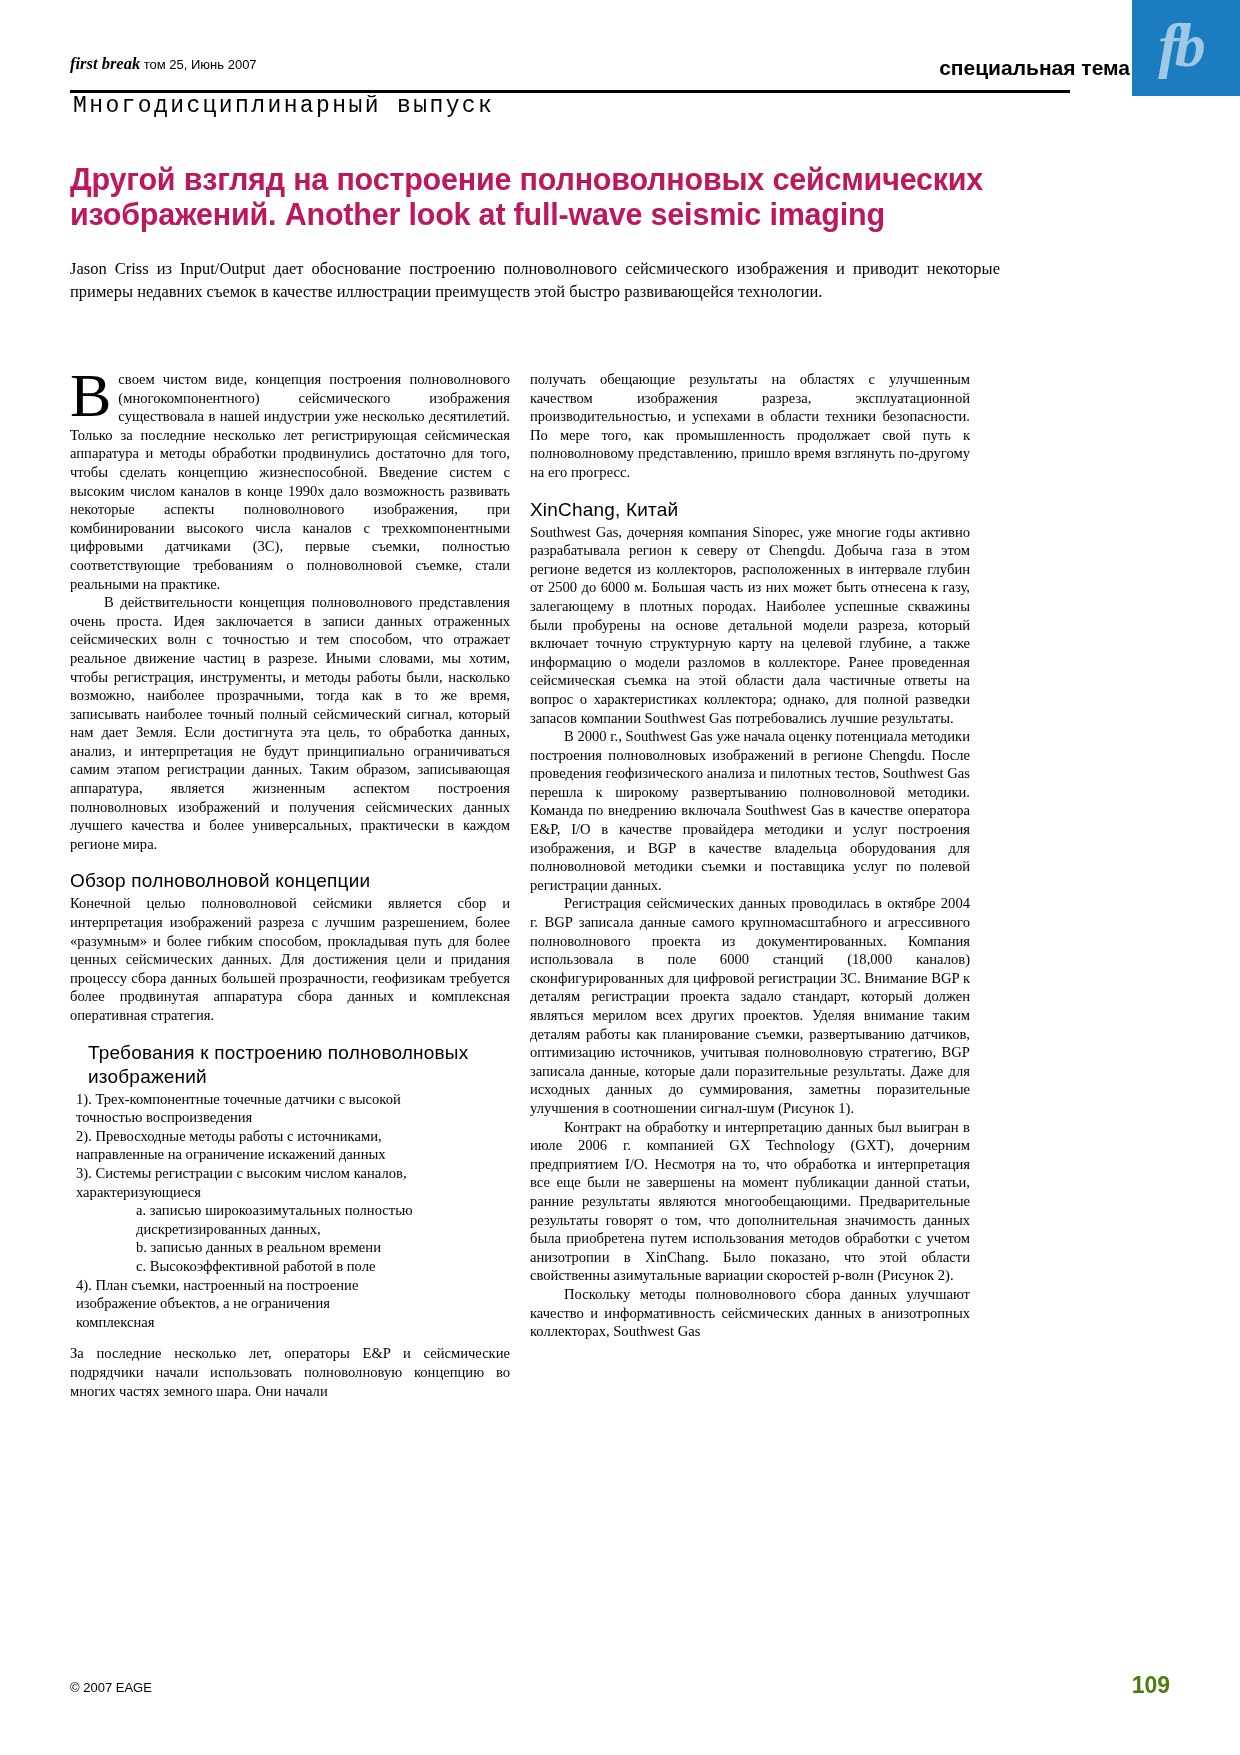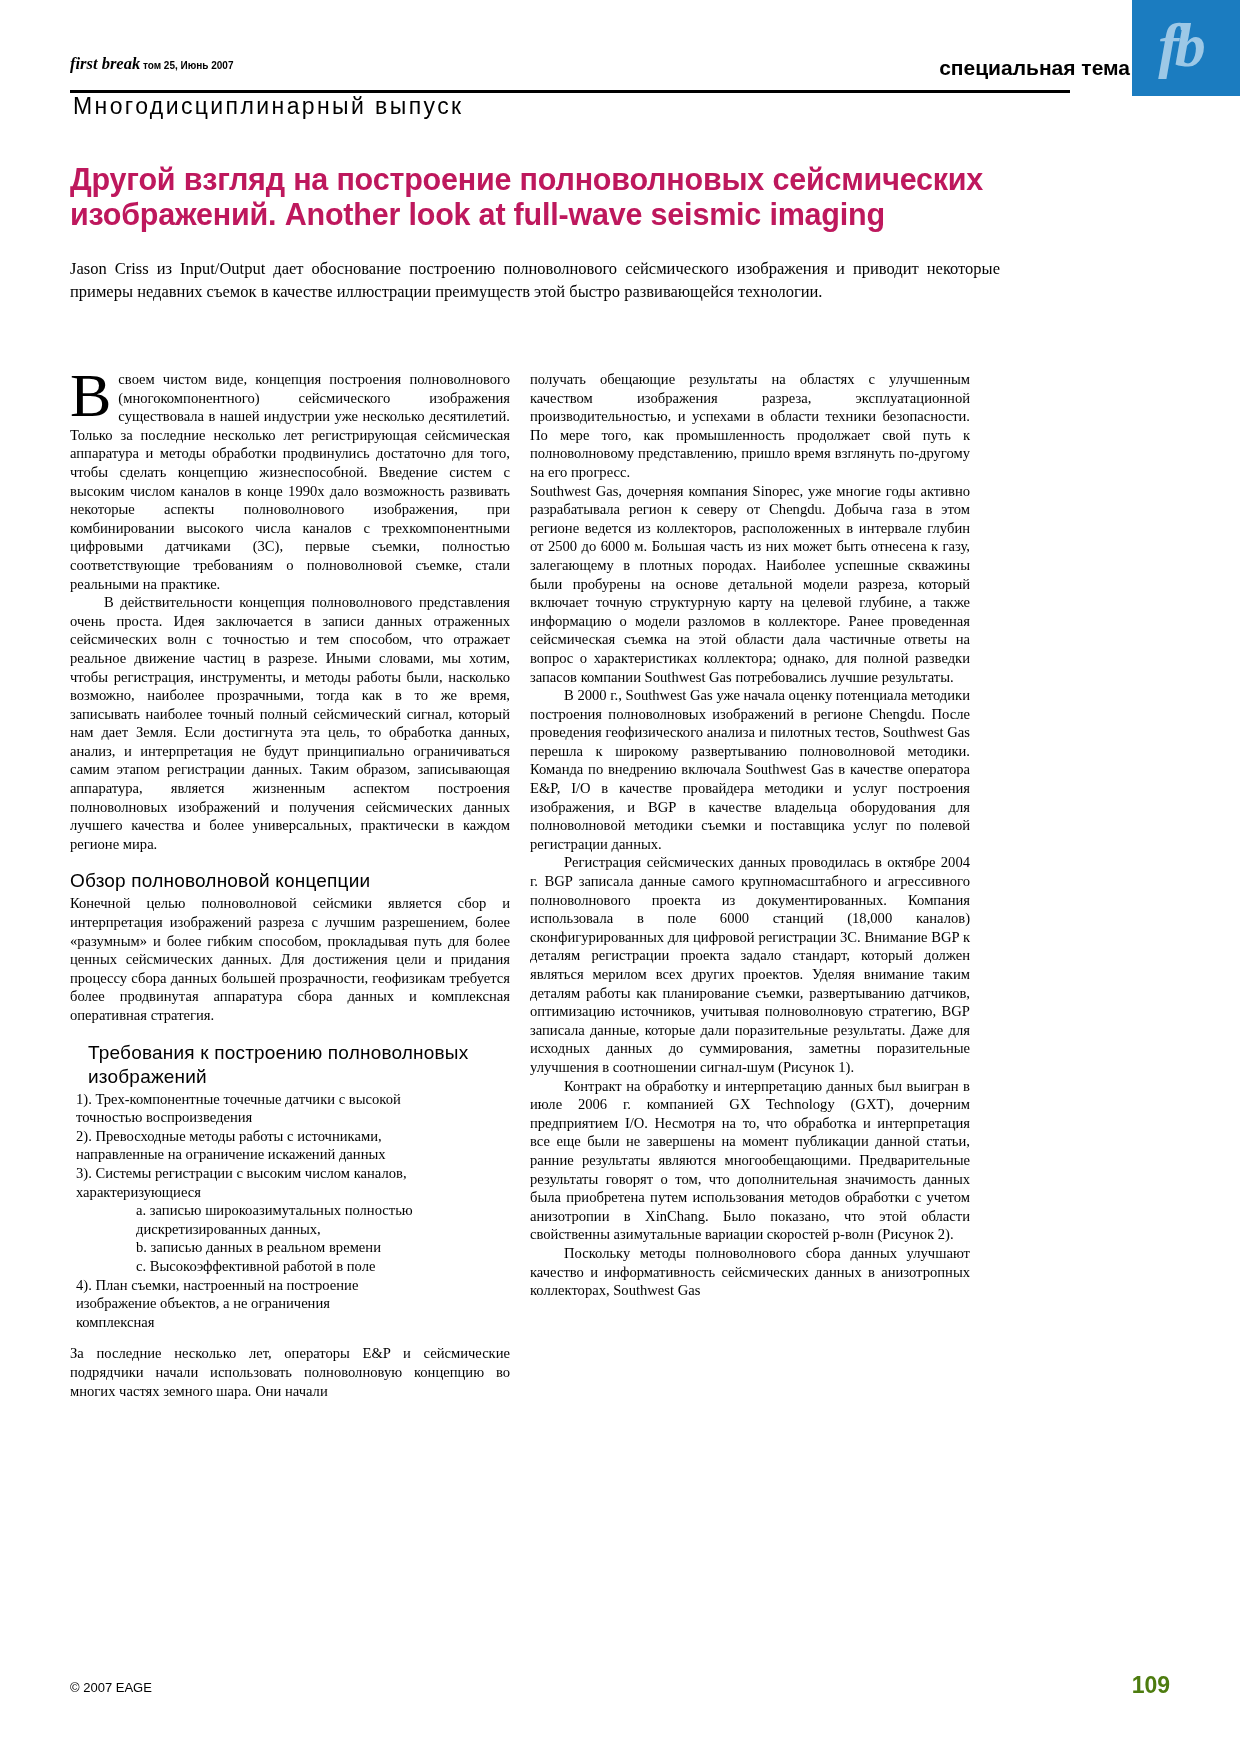--- a/index.html
+++ b/index.html
@@ -49,22 +49,22 @@
     left:70px; top:54px;
     font-size:16.5px;
     white-space:nowrap;
   }
   .masthead .fb-italic{
     font-style:italic;
     font-weight:bold;
   }
   .masthead .rest{
     font-family:"Liberation Sans", sans-serif;
-    font-weight:bold;
-    font-size:10px;
+    font-weight:normal;
+    font-size:13px;
   }
 
   .special-topic{
     position:absolute;
     right:110px; top:56px;
     font-family:"Liberation Sans", sans-serif;
     font-weight:bold;
     font-size:21px;
     white-space:nowrap;
   }
@@ -73,21 +73,21 @@
     position:absolute;
     left:70px; top:90px;
     width:1000px;
     height:3px;
     background:#000;
   }
 
   .section-kicker{
     position:absolute;
     left:73px; top:93px;
-    font-family:Liberation Sans, sans-serif;
+    font-family:Liberation Mono, monospace;
     font-size:23px;
     letter-spacing:2.4px;
     color:#000;
     white-space:nowrap;
   }
 
   
   .article-title{
     position:absolute;
     left:70px; top:162px;
@@ -244,20 +244,21 @@
 
     <div class="spacer-sm"></div>
 
     <p class="noindent">За последние несколько лет, операторы E&amp;P и сейсмические подрядчики начали использовать полноволновую концепцию во многих частях земного шара. Они начали</p>
   </div>
 
   <div class="col col-right">
 
     <p class="noindent">получать обещающие результаты  на областях с улучшенным качеством  изображения  разреза,  эксплуатационной производительностью,  и  успехами  в  области  техники безопасности. По мере того, как промышленность продолжает свой путь к полноволновому представлению, пришло время взглянуть по-другому на его прогресс.</p>
 
+    <h2 class="sub">XinChang, Китай</h2>
 
     <p class="noindent">Southwest Gas, дочерняя компания Sinopec, уже многие годы активно разрабатывала регион к северу от Chengdu. Добыча газа в этом регионе ведется из коллекторов, расположенных в интервале глубин от 2500 до 6000 м. Большая часть из них может быть отнесена к газу, залегающему в плотных породах. Наиболее успешные скважины были пробурены  на основе детальной модели разреза, который включает точную структурную карту  на целевой глубине, а также информацию о  модели  разломов  в  коллекторе.  Ранее  проведенная сейсмическая съемка  на этой области  дала частичные ответы на вопрос  о характеристиках коллектора; однако,  для полной разведки запасов  компании Southwest Gas потребовались лучшие результаты.</p>
     <p class="indent">В 2000 г., Southwest Gas уже начала  оценку  потенциала методики построения полноволновых изображений в регионе Chengdu. После проведения геофизического   анализа и пилотных тестов, Southwest Gas перешла к широкому развертыванию  полноволновой  методики.  Команда   по внедрению включала Southwest Gas в качестве оператора E&amp;P, I/O в качестве провайдера методики и услуг построения изображения, и BGP в качестве владельца оборудования для полноволновой методики съемки и поставщика   услуг по полевой регистрации данных.</p>
     <p class="indent">Регистрация сейсмических данных проводилась в октябре 2004 г. BGP записала данные самого крупномасштабного и агрессивного полноволнового проекта из документированных. Компания использовала в поле 6000 станций (18,000 каналов) сконфигурированных для цифровой регистрации 3С. Внимание BGP   к деталям регистрации проекта задало стандарт, который должен являться мерилом всех других проектов. Уделяя внимание таким деталям работы как планирование съемки, развертыванию датчиков, оптимизацию источников, учитывая полноволновую стратегию, BGP записала данные, которые дали поразительные результаты. Даже  для исходных данных до суммирования, заметны поразительные улучшения в соотношении сигнал-шум (Рисунок 1).</p>
     <p class="indent">Контракт на обработку и интерпретацию данных был выигран в июле 2006 г. компанией GX Technology (GXT), дочерним предприятием I/O. Несмотря на то, что обработка и интерпретация все еще были не завершены на момент публикации данной статьи, ранние результаты являются многообещающими. Предварительные результаты говорят о том, что дополнительная значимость данных была приобретена путем использования методов обработки с учетом анизотропии в XinChang. Было показано, что этой области свойственны азимутальные вариации скоростей p-волн (Рисунок 2).</p>
     <p class="indent">Поскольку методы полноволнового сбора данных улучшают качество и информативность сейсмических данных в анизотропных коллекторах, Southwest Gas</p>
   </div>
 
   <div class="footer-copy">© 2007 EAGE</div>
   <div class="footer-page">109</div>

